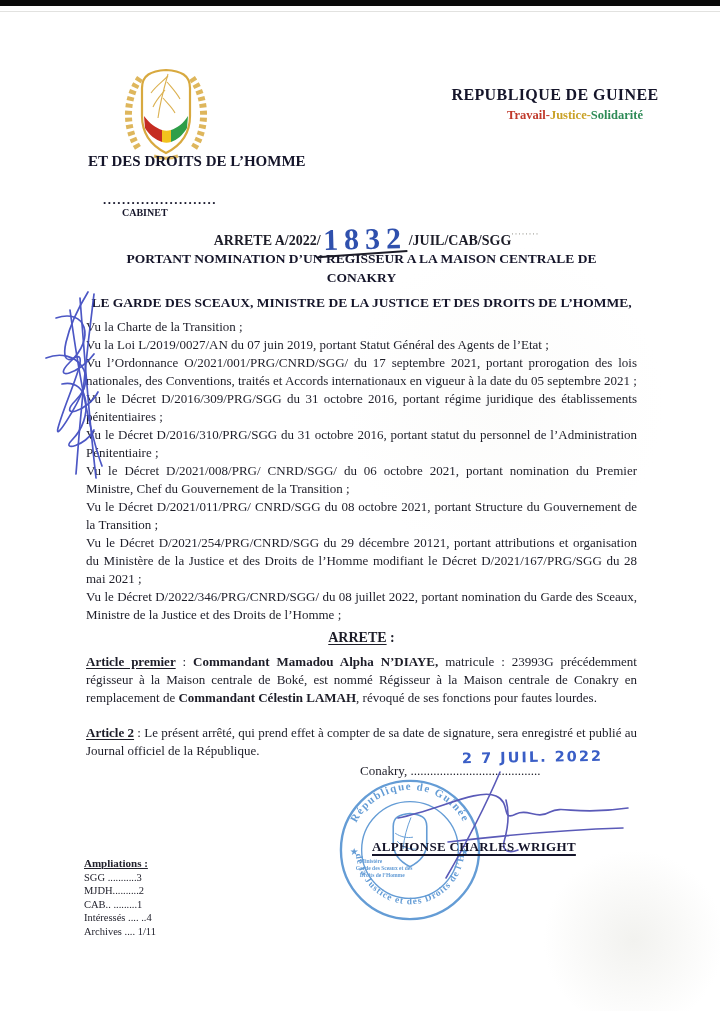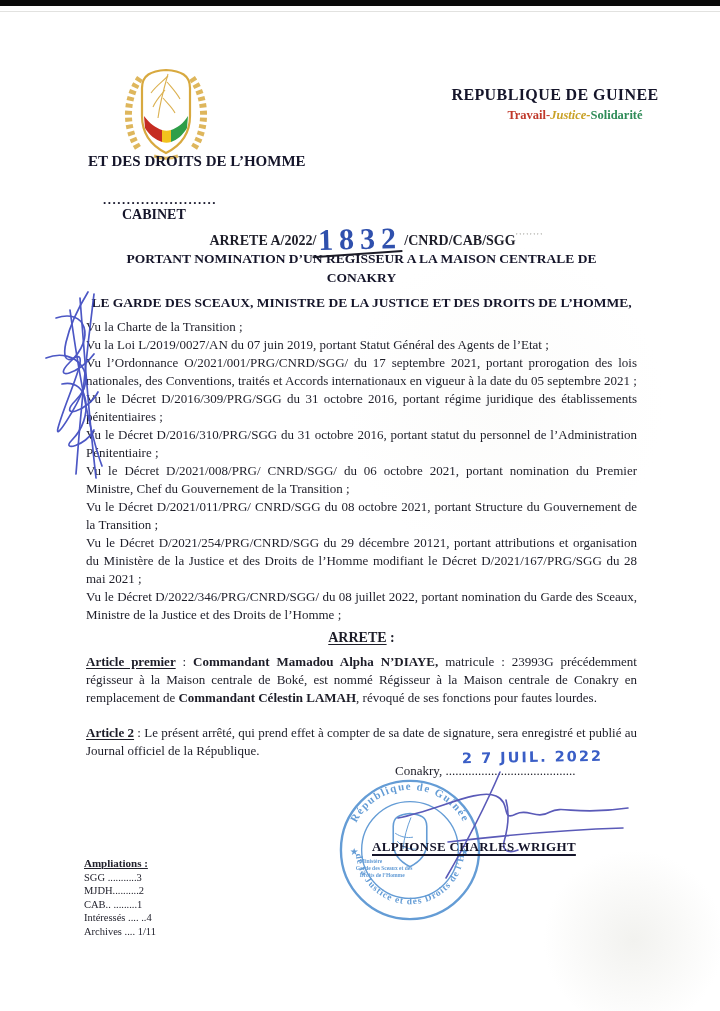--- a/index.html
+++ b/index.html
@@ -18,21 +18,21 @@
   .top-line{left:0;top:11px;width:720px;height:1px;background:#e2e2e0;}
 
   
   .republic{left:430px;top:86px;width:250px;text-align:center;
     font-weight:bold;font-size:16px;letter-spacing:.4px;color:#15152a;}
   .motto{left:430px;top:108px;width:250px;text-align:center;
     font-weight:bold;font-size:12.5px;}
   .ministry{left:88px;top:152px;width:300px;font-weight:bold;font-size:15px;
     line-height:19px;color:#15152a;}
   .sep-dots{left:103px;top:192px;font-weight:bold;font-size:13px;letter-spacing:1.5px;color:#15152a;}
-  .cabinet{left:122px;top:207px;font-weight:bold;font-size:14px;color:#15152a;}
+  .cabinet{left:122px;top:207px;font-weight:bold;font-size:10px;color:#15152a;}
 
   
   .column{left:86px;top:220px;width:551px;font-size:13px;line-height:18px;}
   .ref-line{text-align:center;font-weight:bold;font-size:14px;white-space:nowrap;
     margin-left:30px;}
   .big-num{display:inline-block;position:relative;color:#2f50ad;
     font-size:30px;font-weight:bold;letter-spacing:6px;line-height:30px;
     transform:rotate(-1.5deg) translateY(4px);padding:0 2px;}
   .big-num::after{content:"";position:absolute;left:-4px;right:2px;bottom:-1px;
     border-bottom:2.5px solid #1c1c28;transform:rotate(-2.5deg);}
@@ -44,21 +44,21 @@
   .visas p{margin:0;text-align:justify;}
   .arrete-head{text-align:center;font-weight:bold;font-size:14px;margin:5px 0 6px;}
   .arrete-head .u{text-decoration:underline;text-underline-offset:2px;}
   .article{margin:0;text-align:justify;}
   .article + .article{margin-top:17px;}
   .lbl{font-weight:bold;text-decoration:underline;text-underline-offset:2px;}
   .b{font-weight:bold;}
   .art1{margin-top:5px;}
 
   
-  .date-line{left:395px;top:763px;font-size:13px;white-space:nowrap;}
+  .date-line{left:360px;top:763px;font-size:13px;white-space:nowrap;}
   .date-stamp{left:462px;top:749px;color:#3a5ec6;font-family:"DejaVu Sans",sans-serif;
     font-weight:bold;font-size:14.5px;letter-spacing:2px;transform:rotate(-1deg);}
   .signatory{left:372px;top:839px;font-weight:bold;font-size:13px;letter-spacing:.3px;
     text-decoration:underline;text-decoration-thickness:1.5px;text-underline-offset:3px;
     color:#15152a;}
 
   
   .ampliations{left:84px;top:857px;font-size:10.5px;line-height:13.5px;color:#23232e;}
   .ampliations .title{font-weight:bold;text-decoration:underline;font-size:11px;}
 
@@ -89,33 +89,33 @@
     <path d="M26,52 C32,60 38,64 44,66 L44,78 C38,76 31,71 27,64 Z" fill="#c52c22"></path>
     <path d="M44,66 C47,67 50,67 53,66 L53,78 C50,79 47,79 44,78 Z" fill="#f2c21d"></path>
     <path d="M53,66 C59,64 65,60 70,52 L69,64 C65,71 59,76 53,78 Z" fill="#2e9e49"></path>
 
     <path d="M36,92 C44,95 52,95 60,92" fill="none" stroke="#d8a93f" stroke-width="3" opacity=".8"></path>
   </svg>
 </div>
 
 <div class="abs republic">REPUBLIQUE DE GUINEE</div>
 <div class="abs motto">
-  <span style="color:#c0392b;margin-left:40px;">Travail-</span><span style="color:#c9a227;font-style:italic;">Justice-</span><span style="color:#2e8b57;">Solidarité</span>
+  <span style="color:#c0392b;margin-left:40px;">Travail-</span><span style="color:#c9a227;">Justice-</span><span style="color:#2e8b57;">Solidarité</span>
 </div>
 
 <div class="abs ministry">
   <div>ET DES DROITS DE L’HOMME</div>
 </div>
 <div class="abs sep-dots">........................</div>
 <div class="abs cabinet">CABINET</div>
 
 <div class="abs column">
 
   <div class="ref-line">
-    <span>ARRETE A/2022/</span><span class="big-num">1832</span><span>/CNRD/CAB/SGG</span><span class="faint-mark">''''''''</span>
+    <span>ARRETE A/2022/</span><span class="big-num">1832</span><span>/JUIL/CAB/SGG</span><span class="faint-mark">''''''''</span>
   </div>
 
   <div class="subject">PORTANT NOMINATION D’UN REGISSEUR A LA MAISON CENTRALE DE</div>
   <div class="subject">CONAKRY</div>
 
   <div class="authority">LE GARDE DES SCEAUX, MINISTRE DE LA JUSTICE ET DES DROITS DE L’HOMME,</div>
 
   <div class="visas">
     <p>Vu la Charte de la Transition ;</p>
     <p>Vu la Loi L/2019/0027/AN du 07 juin 2019, portant Statut Général des Agents de l’Etat ;</p>

